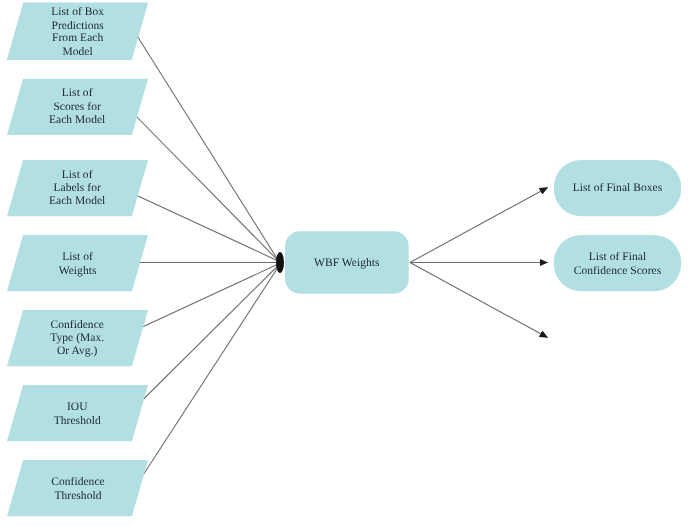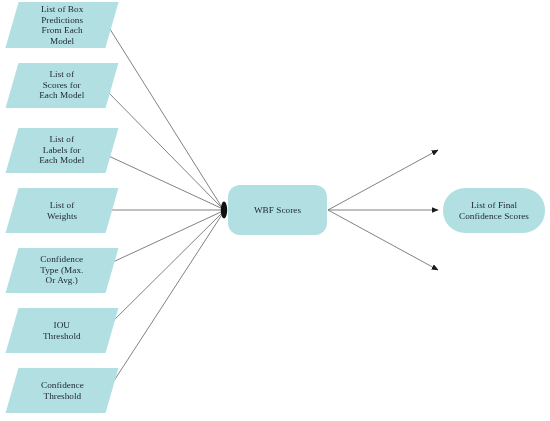--- a/index.html
+++ b/index.html
@@ -125,23 +125,26 @@
     <span class="label">IOU
 Threshold</span>
   </div>
 
   <div class="node io-node" style="left:12px; top:368px; width:100px; height:45px;">
     <span class="label">Confidence
 Threshold</span>
   </div>
 
   <div class="node proc-node" style="left:228px; top:185px; width:99px; height:50px;">
-    <span class="label">WBF Scores</span>
+    <span class="label">WBF Weights</span>
   </div>
 
+  <div class="node out-node" style="left:443px; top:128px; width:102px; height:45px;">
+    <span class="label">List of Final Boxes</span>
+  </div>
 
   <div class="node out-node" style="left:443px; top:188px; width:102px; height:45px;">
     <span class="label">List of Final
 Confidence Scores</span>
   </div>
 
 
 </div>
 
 </body></html>

